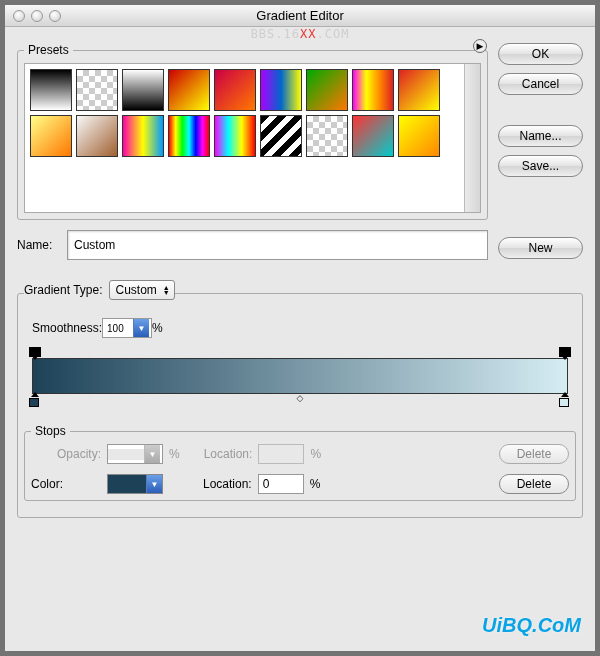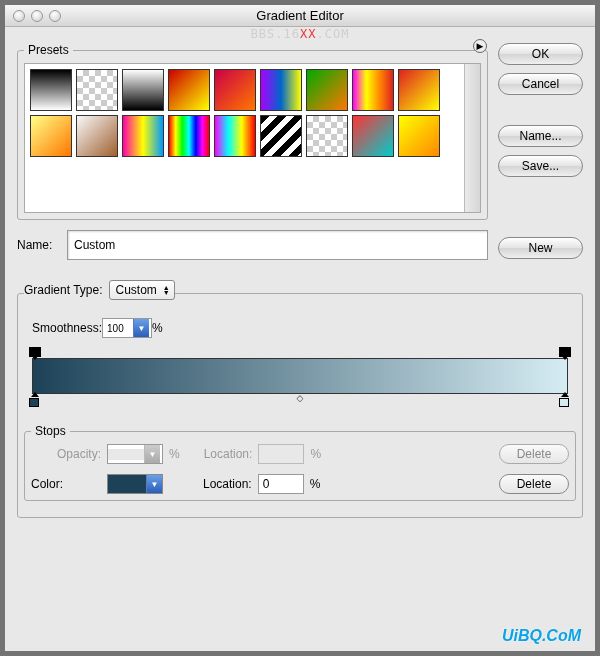--- a/index.html
+++ b/index.html
@@ -185,23 +185,23 @@
     width:56px;height:20px;border:1px solid #888;display:flex;
   }
   .colorwell .cw { flex:1; }
   .del {
     width:70px;height:20px;border-radius:10px;border:1px solid #aaa;
     background:linear-gradient(#fafafa,#e6e6e6);
     display:flex;align-items:center;justify-content:center;font-size:12px;color:#888;
   }
   .del.enabled { color:#000; border-color:#888;}
   .uibq {
-    position:absolute; right:14px; bottom:6px;
+    position:absolute; right:14px; bottom:14px;
     font-family: Arial; font-weight:bold; font-style:italic;
-    font-size:16px; color:#0aa4e6;
+    font-size:20px; color:#0aa4e6;
     text-shadow:0 0 2px rgba(255,255,255,0.8);
   }
   
   .checker {
     background-image:
       linear-gradient(45deg,#ccc 25%,transparent 25%),
       linear-gradient(-45deg,#ccc 25%,transparent 25%),
       linear-gradient(45deg,transparent 75%,#ccc 75%),
       linear-gradient(-45deg,transparent 75%,#ccc 75%);
     background-size:12px 12px;

